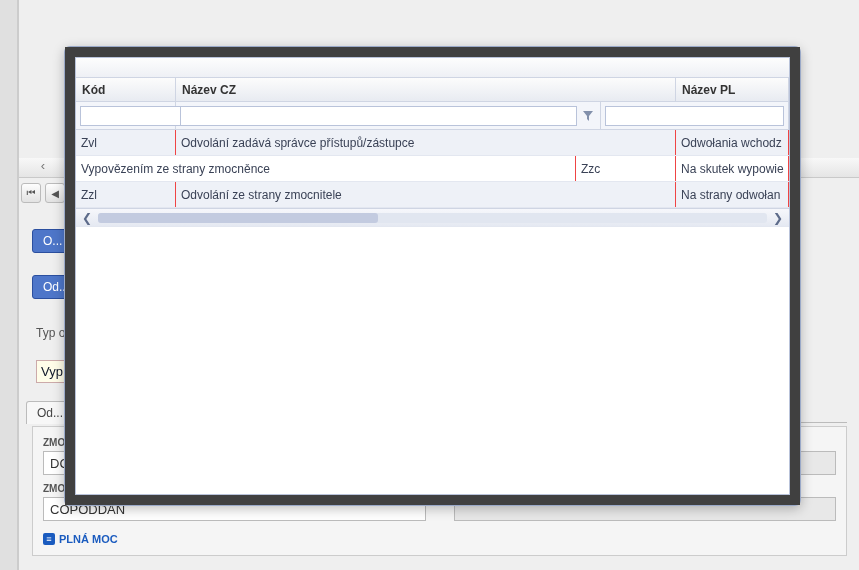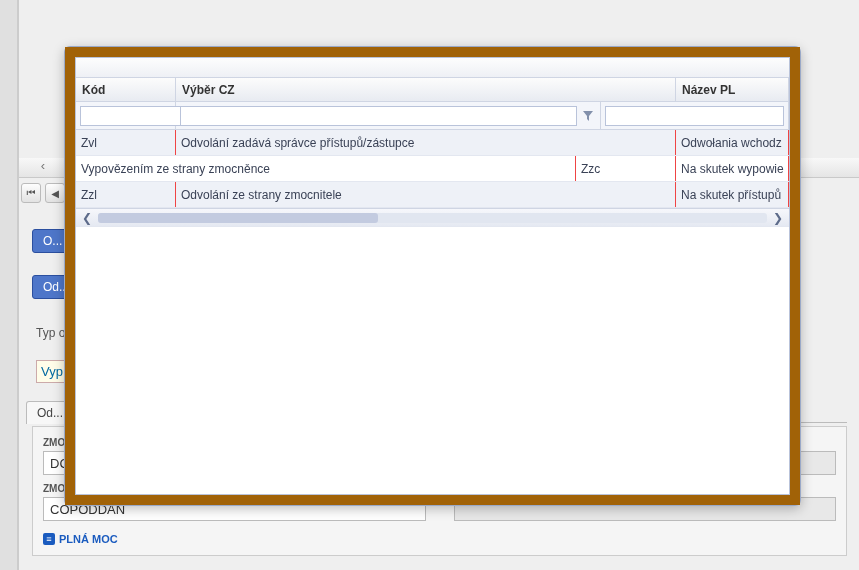--- a/index.html
+++ b/index.html
@@ -82,21 +82,21 @@
     position: absolute;
     left: 36px; top: 326px;
     color: #555;
   }
   .typ-input {
     position: absolute;
     left: 36px; top: 360px;
     width: 33px; height: 23px;
     border: 1px solid #caa; background: #fffde9;
     padding: 8px 4px;
-    font-size: 13px; color: #0369a1;
+    font-size: 13px; color: #0f172a;
   }
   .tab-bar {
     position: absolute;
     left: 26px; top: 401px; right: 12px; height: 22px;
     border-bottom: 1px solid #bbb;
   }
   .tab-item {
     display: inline-block;
     padding: 4px 10px;
     border: 1px solid #bbb; border-bottom: none;
@@ -158,21 +158,21 @@
   }
   .modal-titlebar .title-close {
     width: 16px; height: 16px; background: #6b7b99;
     border-radius: 3px;
     display: flex; align-items: center; justify-content: center;
     cursor: pointer;
   }
   .modal-body {
     flex: 1;
     padding: 10px;
-    background: #a16207;
+    background: #404040;
     display: flex; flex-direction: column;
   }
   .modal-inner {
     background: #fff;
     border: 1px solid #b9c3da;
     flex: 1;
     display: flex; flex-direction: column;
   }
   .search-bar {
     height: 20px;
@@ -274,21 +274,21 @@
   </div>
 </div>
 
 <div class="modal">
   <div class="modal-body">
     <div class="modal-inner">
       <div class="search-bar"></div>
       <div class="grid">
         <div class="grid-header">
           <div class="col col-kod">Kód</div>
-          <div class="col col-cz">Výběr CZ</div>
+          <div class="col col-cz">Název CZ</div>
           <div class="col col-pl">Název PL</div>
         </div>
         <div class="grid-filter-row">
           <div class="fcell col-kod">
             <input style="">
             <span class="funnel">
               <svg viewBox="0 0 12 12" width="12" height="12">
                   <path d="M1 1 L11 1 L7 6 L7 11 L5 9 L5 6 Z" fill="#8290ab"></path>
                 </svg>
             </span>
@@ -312,21 +312,21 @@
               <div class="gc col-pl">Odwołania wchodz</div>
             </div>
             <div class="grow">
               <div class="gc col-cz">Vypovězením ze strany zmocněnce</div>
               <div class="gc col-kod">Zzc</div>
               <div class="gc col-pl">Na skutek wypowie</div>
             </div>
             <div class="grow">
               <div class="gc col-kod">Zzl</div>
               <div class="gc col-cz">Odvolání ze strany zmocnitele</div>
-              <div class="gc col-pl">Na skutek přístupů</div>
+              <div class="gc col-pl">Na strany odwołan</div>
             </div>
           </div>
         <div class="hscroll">
           <div class="arrow">❮</div>
           <div class="track">
               <div class="thumb"></div>
             </div>
           <div class="arrow">❯</div>
         </div>
         <div class="modal-footer-strip"></div>

